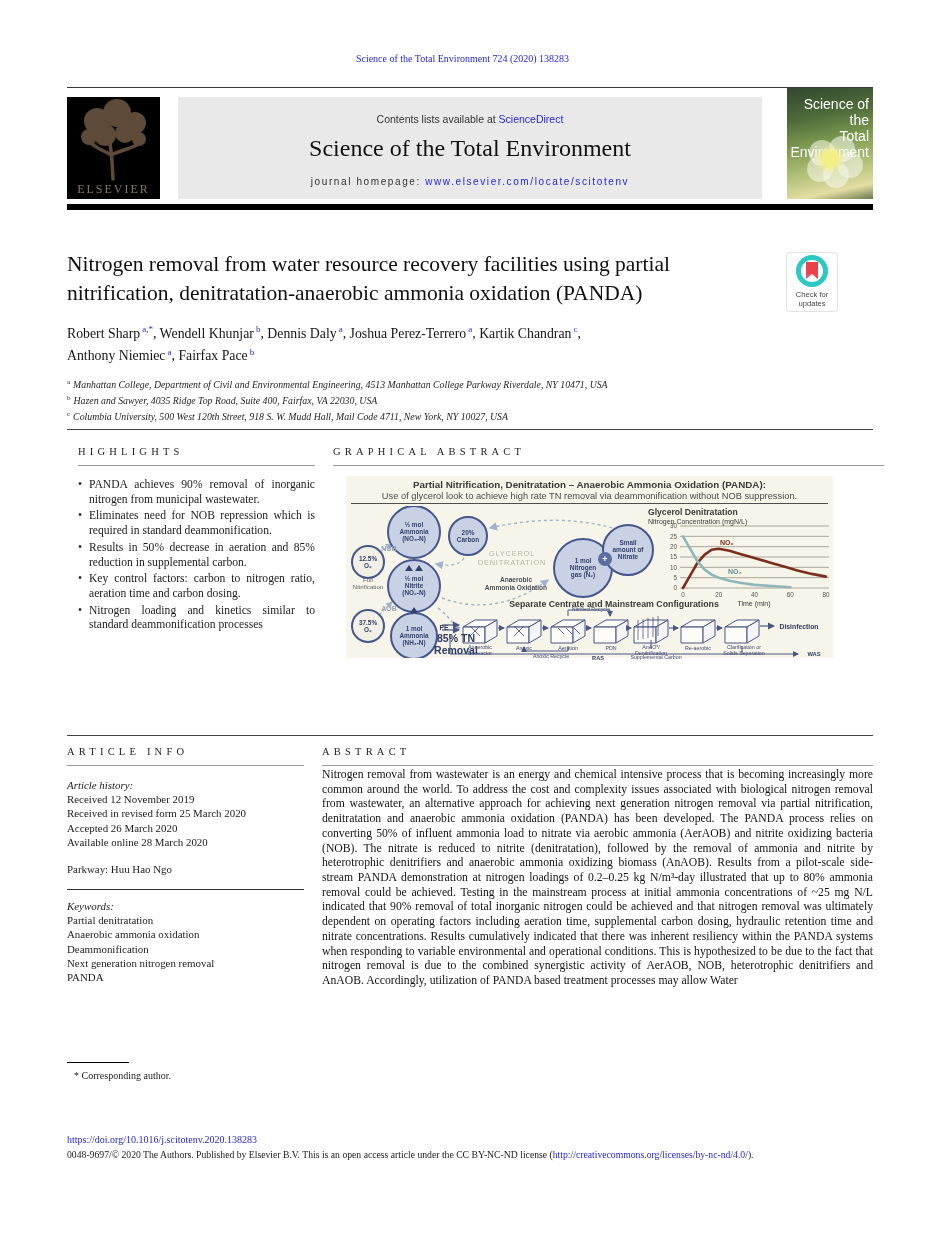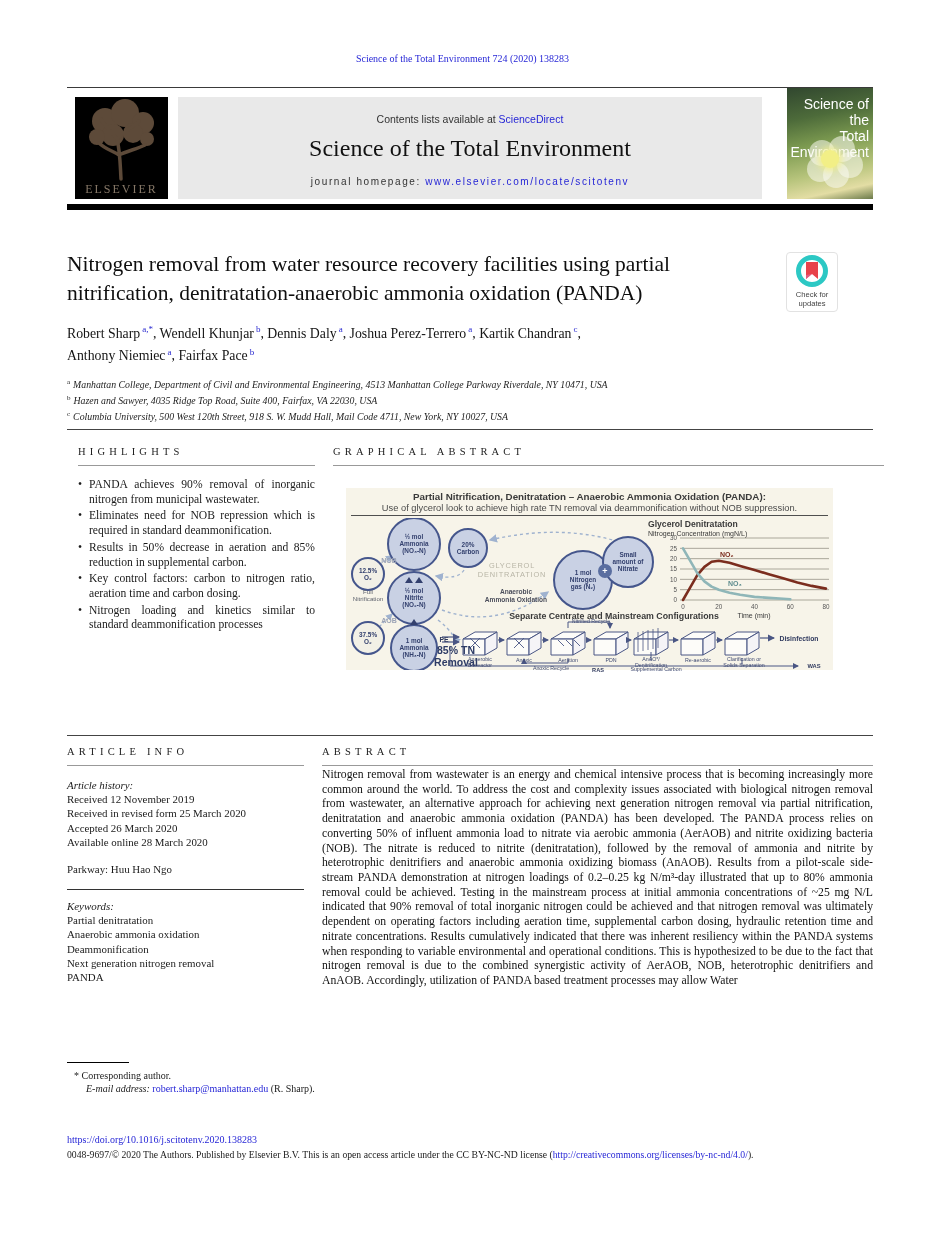--- a/index.html
+++ b/index.html
@@ -5,21 +5,21 @@
   html,body{margin:0;padding:0;background:#ffffff;}
   .page{position:relative;width:925px;height:1234px;background:#fff;overflow:hidden;
         font-family:"Liberation Serif",serif;color:#1a1a1a;}
   .abs{position:absolute;}
   a,.link{color:#2626d6;text-decoration:none;}
   
   .journal-ref{top:53px;left:0;width:100%;text-align:center;font-size:10px;color:#2626d6;}
   .rule-top{top:87px;left:67px;width:806px;border-top:1.4px solid #3a3a3a;}
   
   .header-row{top:96px;left:67px;width:806px;height:103px;}
-  .elsevier-box{position:absolute;left:8px;top:1px;width:93px;height:102px;background:#000;text-align:center;}
+  .elsevier-box{position:absolute;left:0;top:1px;width:93px;height:102px;background:#000;text-align:center;}
   .elsevier-word{position:absolute;bottom:2px;width:100%;color:#857767;font-size:12px;letter-spacing:2px;font-family:"Liberation Serif",serif;}
   .headbox{position:absolute;left:111px;top:1px;width:584px;height:102px;background:#e9e9e9;text-align:center;}
   .contents-line{margin-top:16px;font-size:10.5px;font-family:"Liberation Sans",sans-serif;color:#333;}
   .journal-title{margin-top:10px;font-size:24px;color:#111;}
   .homepage-line{margin-top:14px;font-size:10px;letter-spacing:1.6px;font-family:"Liberation Sans",sans-serif;color:#333;}
   .cover{position:absolute;right:0;top:-8px;width:86px;height:111px;overflow:hidden;
          background:linear-gradient(168deg,#31472f 0%,#4d6b3a 26%,#7c9a50 48%,#b7c47c 72%,#e3dda4 88%,#6b7a4a 100%);}
   .cover-title{position:absolute;top:8px;right:4px;width:100%;text-align:right;color:#fff;
          font-family:"Liberation Sans",sans-serif;font-size:14px;line-height:1.15;white-space:pre-line;}
   .petal{position:absolute;border-radius:50%;background:rgba(250,250,240,0.55);width:26px;height:26px;}
@@ -39,21 +39,21 @@
   
   .sec-head{font-size:10.5px;letter-spacing:4.2px;color:#1d1d1d;}
   .head-rule{margin-top:8px;border-top:1px solid #999;}
   .cols-top{top:440px;left:78px;width:806px;height:288px;}
   .col-left{position:absolute;left:0;top:6px;width:237px;}
   .col-right{position:absolute;left:255px;top:6px;width:551px;}
   .hl-list{margin:12px 0 0;padding:0;list-style:none;font-size:11.6px;line-height:1.27;text-align:justify;}
   .hl-list li{position:relative;padding-left:11px;margin-bottom:2px;}
   .hl-list li::before{content:"•";position:absolute;left:0;top:0;}
   
-  .ga-box{position:relative;margin:22px 0 0 13px;width:487px;height:182px;background:#f7f4e9;
+  .ga-box{position:relative;margin:10px 0 0 13px;width:487px;height:182px;background:#f7f4e9;
           font-family:"Liberation Sans",sans-serif;}
   .ga-title{position:absolute;top:3px;left:0;width:100%;text-align:center;font-size:9.8px;font-weight:bold;color:#3a3a3a;}
   .ga-subtitle{position:absolute;top:15px;left:0;width:100%;text-align:center;font-size:9.3px;color:#4a4a4a;}
   .ga-underline{position:absolute;top:27px;left:5px;right:5px;border-top:1.5px solid #4f4f4f;}
   .ga-svg{position:absolute;left:0;top:30px;}
   .ga-label{position:absolute;transform:translate(-50%,-50%);text-align:center;white-space:pre-line;pointer-events:none;}
   .circ-txt{font-size:6.4px;font-weight:bold;color:#33406e;line-height:1.12;}
   .small-gray{font-size:6.2px;color:#61656f;line-height:1.1;}
   .nobaob{font-size:7px;color:#9aa2b5;font-weight:bold;}
   .glyc{font-size:7.4px;letter-spacing:0.8px;color:#b8b5a6;line-height:1.25;}
@@ -349,19 +349,18 @@
     <div class="col-right" style="top:0;">
       <div class="sec-head">ABSTRACT</div>
       <div class="head-rule"></div>
       <div class="abstract-text">Nitrogen removal from wastewater is an energy and chemical intensive process that is becoming increasingly more common around the world. To address the cost and complexity issues associated with biological nitrogen removal from wastewater, an alternative approach for achieving next generation nitrogen removal via partial nitrification, denitratation and anaerobic ammonia oxidation (PANDA) has been developed. The PANDA process relies on converting 50% of influent ammonia load to nitrate via aerobic ammonia (AerAOB) and nitrite oxidizing bacteria (NOB). The nitrate is reduced to nitrite (denitratation), followed by the removal of ammonia and nitrite by heterotrophic denitrifiers and anaerobic ammonia oxidizing biomass (AnAOB). Results from a pilot-scale side-stream PANDA demonstration at nitrogen loadings of 0.2–0.25 kg N/m³-day illustrated that up to 80% ammonia removal could be achieved. Testing in the mainstream process at initial ammonia concentrations of ~25 mg N/L indicated that 90% removal of total inorganic nitrogen could be achieved and that nitrogen removal was ultimately dependent on operating factors including aeration time, supplemental carbon dosing, hydraulic retention time and nitrate concentrations. Results cumulatively indicated that there was inherent resiliency within the PANDA systems when responding to variable environmental and operational conditions. This is hypothesized to be due to the fact that nitrogen removal is due to the combined synergistic activity of AerAOB, NOB, heterotrophic denitrifiers and AnAOB. Accordingly, utilization of PANDA based treatment processes may allow Water</div>
     </div>
   </div>
 
   <div class="abs footnote">
     <div class="fn-rule"></div>
     <div class="fn-line1">* Corresponding author.</div>
-    <div class="fn-line2"><span class="ital">E-mail address:</span> <a class="link">robert.sharp@manhattan.edu</a><span> (R. Sharp).</span></div>
   </div>
 
   <div class="abs doi-line"><a class="link">https://doi.org/10.1016/j.scitotenv.2020.138283</a></div>
   <div class="abs license-line"><span>0048-9697/© 2020 The Authors. Published by Elsevier B.V. This is an open access article under the CC BY-NC-ND license (</span><a class="link">http://creativecommons.org/licenses/by-nc-nd/4.0/</a><span>).</span></div>
 
 </div>
 
 </body></html>

